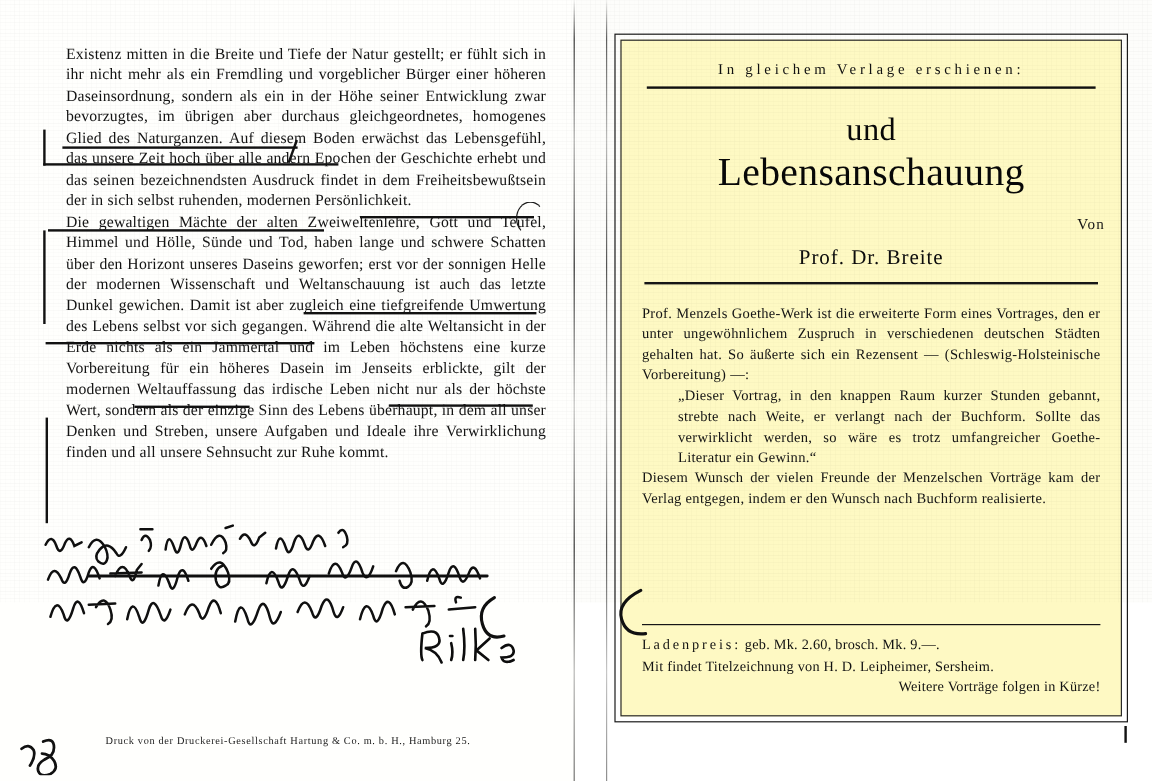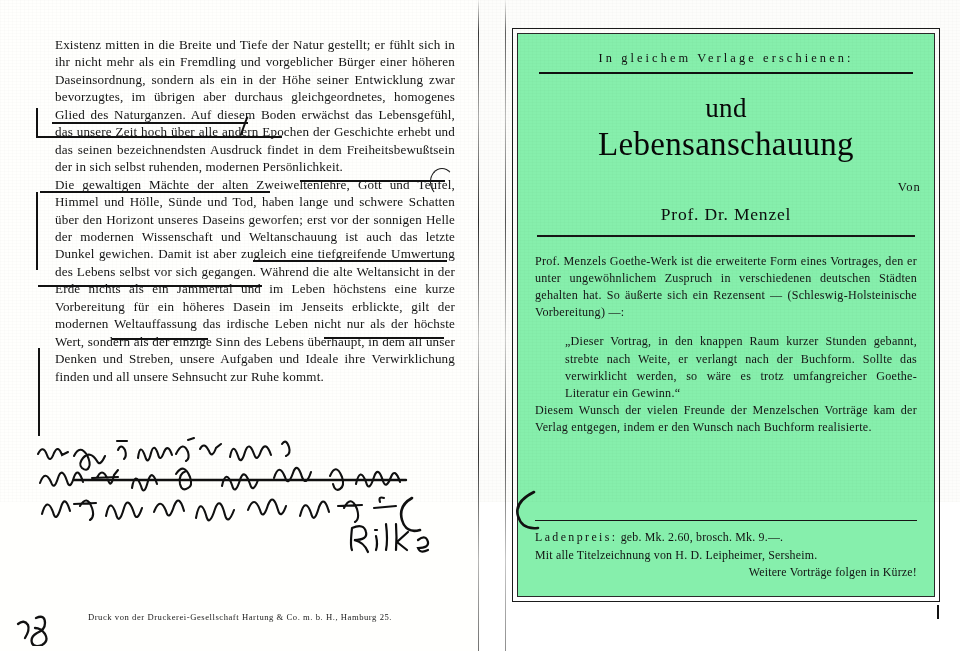--- a/index.html
+++ b/index.html
@@ -137,21 +137,21 @@
   }
   #ad-frame-outer {
     position: absolute;
     inset: 0;
     border: 1.6px solid #1b1b1b;
   }
   #ad-frame-inner {
     position: absolute;
     left: 5px; top: 5px; right: 5px; bottom: 5px;
     border: 1px solid #2a2a2a;
-    background: #86efac;
+    background: #fef9c3;
   }
   #ad-content {
     position: absolute;
     left: 13px; top: 8px; right: 13px; bottom: 8px;
   }
 
   #ad-header {
     font-family: "Liberation Serif", serif;
     font-size: 12.4px;
     letter-spacing: 3.1px;
@@ -216,21 +216,20 @@
     letter-spacing: .25px;
     color: #141414;
     margin: 0;
   }
   .ad-quote {
     margin: 0;
     padding-left: 30px;
   }
   .ad-quote .ad-para {
     text-align: justify;
-    margin-top: 12px;
   }
   .ad-para.tail {
     margin-top: 0;
   }
 
   #ad-price {
     position: absolute;
     left: 4px; right: 4px;
     bottom: 6px;
   }
@@ -372,39 +371,39 @@
 
         <div id="ad-header">In gleichem Verlage erschienen:</div>
         <div class="rule-heavy"></div>
 
         <div id="ad-title">
           <span class="t-line small">und</span>
           <span class="t-line">Lebensanschauung</span>
         </div>
 
         <div id="ad-byline-von">Von</div>
-        <div id="ad-byline-name">Prof. Dr. Menzel</div>
+        <div id="ad-byline-name">Prof. Dr. Breite</div>
 
         <div class="rule-thin"></div>
 
         <div id="ad-body">
           <p class="ad-para">Prof. Menzels Goethe-Werk ist die erweiterte Form eines Vortrages, den er unter ungewöhnlichem Zuspruch in verschiedenen deutschen Städten gehalten hat. So äußerte sich ein Rezensent — (Schleswig-Holsteinische Vorbereitung) —:</p>
           <div class="ad-quote">
             <p class="ad-para">„Dieser Vortrag, in den knappen Raum kurzer Stunden gebannt, strebte nach Weite, er verlangt nach der Buchform. Sollte das verwirklicht werden, so wäre es trotz umfangreicher Goethe-Literatur ein Gewinn.“</p>
           </div>
           <p class="ad-para tail">Diesem Wunsch der vielen Freunde der Menzelschen Vorträge kam der Verlag entgegen, indem er den Wunsch nach Buchform realisierte.</p>
         </div>
 
         <div id="ad-price">
           <div class="rule-thin" style="margin:0 0 8px 0;"></div>
           <div class="price-line">
             <span class="sp-word">Ladenpreis:</span>
             <span>geb. Mk. 2.60, brosch. Mk. 9.—.</span>
           </div>
-          <div class="price-line">Mit alle Titelzeichnung von H. D. Leipheimer, Sersheim.</div>
+          <div class="price-line">Mit findet Titelzeichnung von H. D. Leipheimer, Sersheim.</div>
           <div class="price-line center">Weitere Vorträge folgen in Kürze!</div>
         </div>
 
       </div>
     </div>
 
     <svg width="40" height="46" viewBox="0 0 40 46" style="position:absolute;left:-4px;top:460px;">
       <path d="M26,4 q-20,10 -16,24 q4,14 20,12" fill="none" stroke="#111" stroke-width="2.6" stroke-linecap="round"></path>
     </svg>
   </div>

